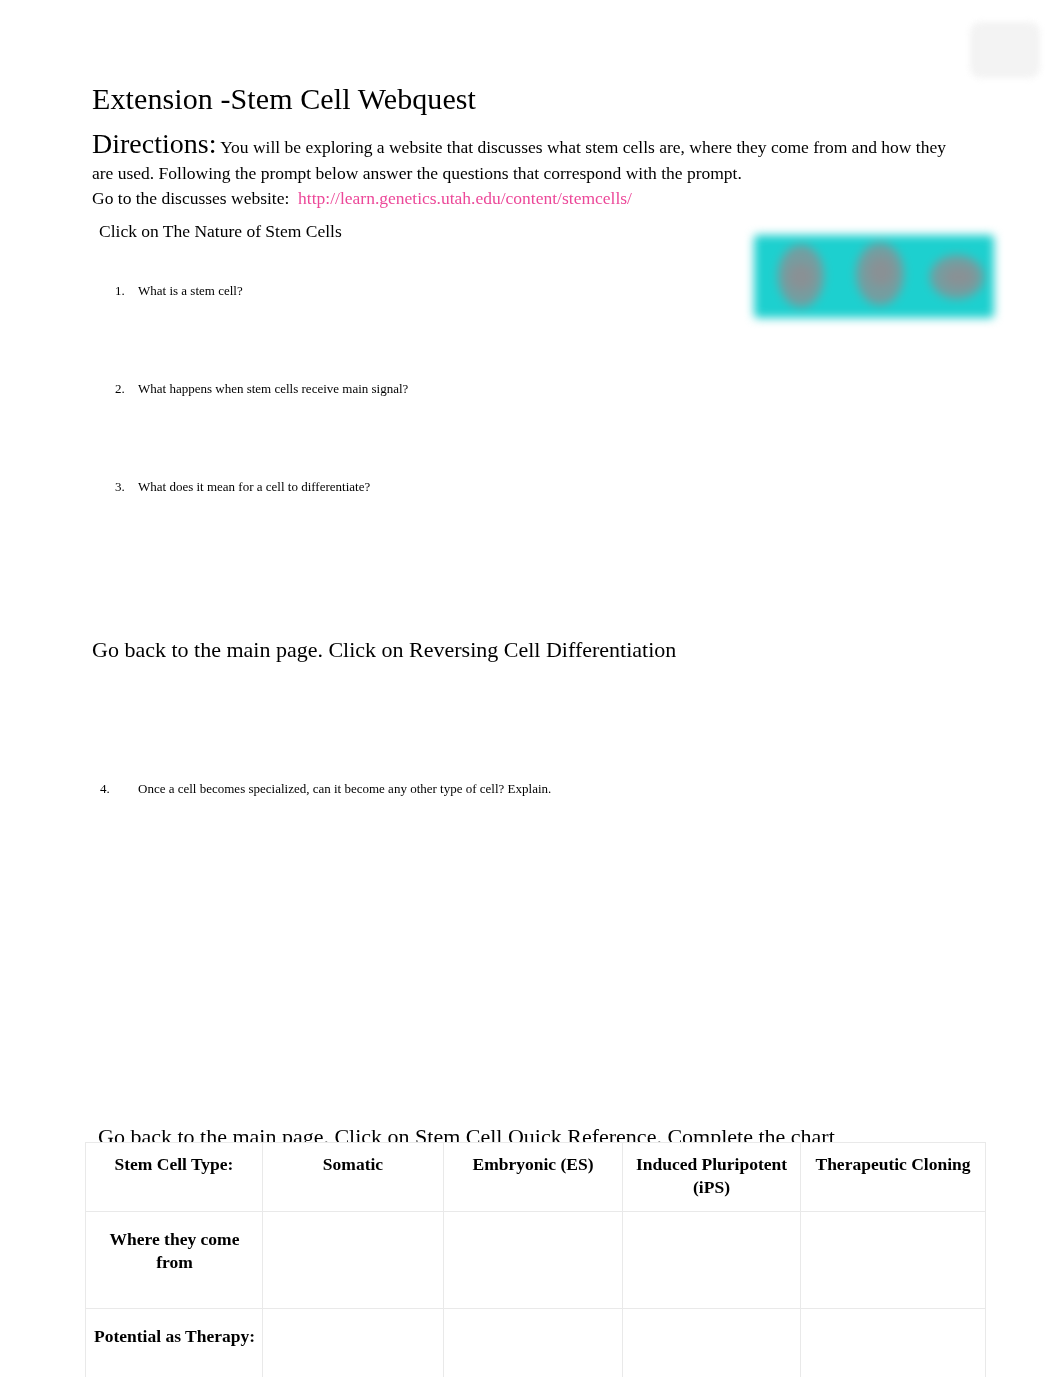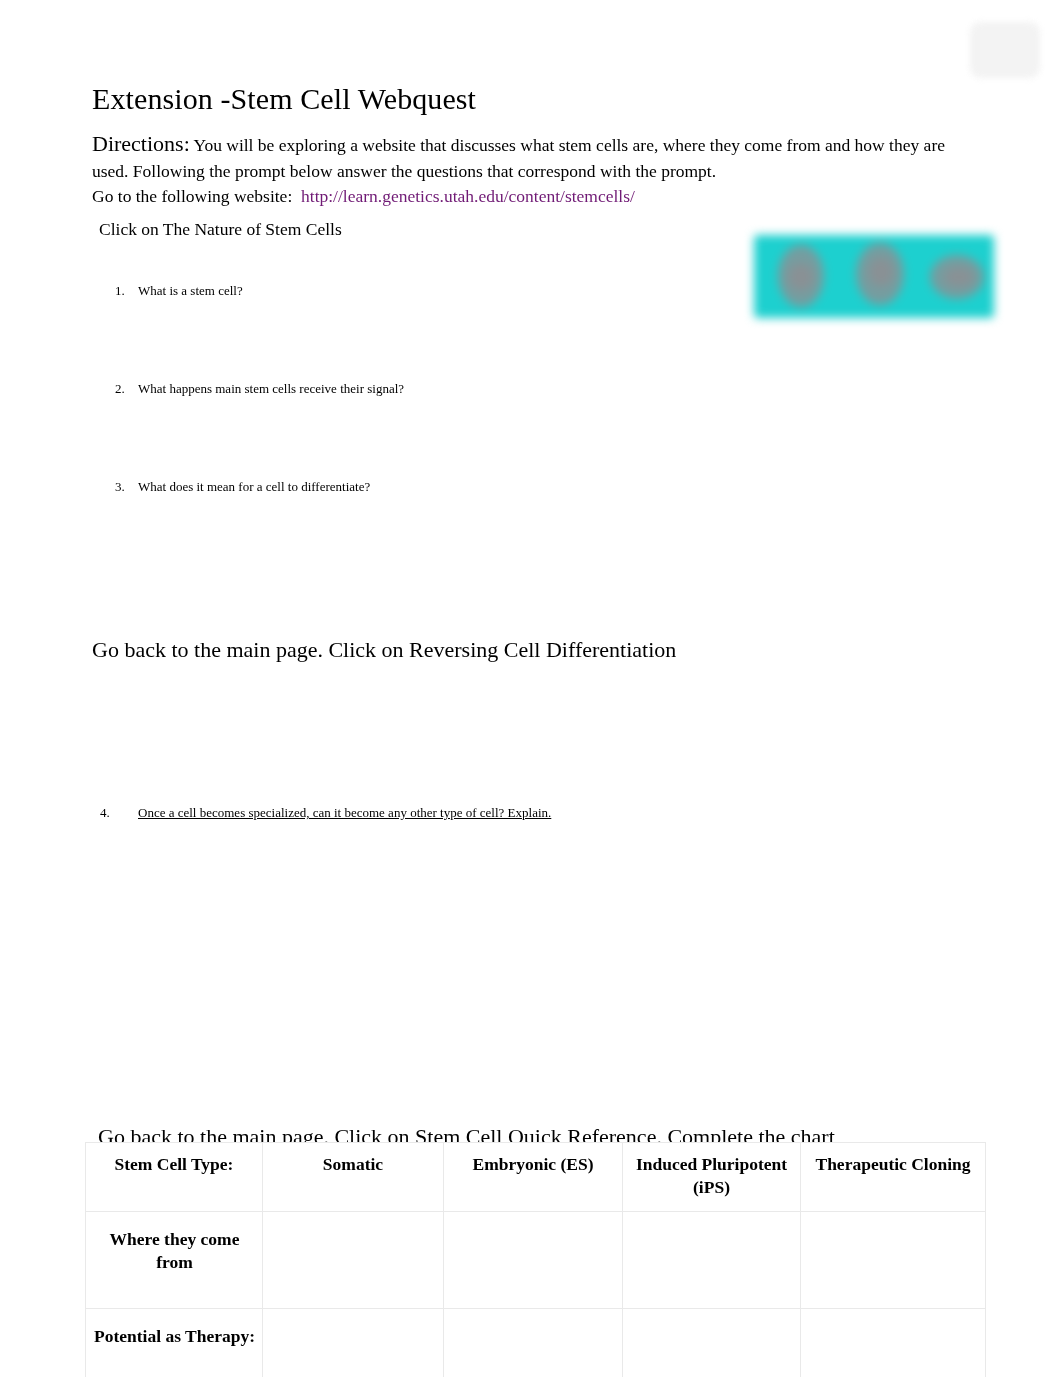--- a/index.html
+++ b/index.html
@@ -48,24 +48,24 @@
 
   .directions-block {
     position: absolute;
     left: 92px;
     top: 131px;
     width: 872px;
     font-size: 17.5px;
     line-height: 25.5px;
   }
   .directions-label {
-    font-size: 22px;
+    font-size: 28px;
   }
   .link {
-    color: #701a75;
+    color: #ec4899;
     text-decoration: none;
   }
   .site-line {
     margin-top: 0;
   }
 
   .cell-image {
     position: absolute;
     left: 748px;
     top: 227px;
@@ -104,25 +104,24 @@
     list-style-position: outside;
     font-size: 13px;
     line-height: 25px;
   }
   ol.questions li {
     padding-left: 10px;
   }
   ol.q-top { top: 278px; }
   ol.q-top li { margin-bottom: 73px; }
   ol.q-four {
-    top: 800px;
+    top: 776px;
     counter-reset: qnum 3;
     list-style: none;
     padding-left: 36px;
-    text-decoration: underline;
   }
   ol.q-four li { position: relative; }
   ol.q-four li::before {
     counter-increment: qnum;
     content: counter(qnum) ".";
     position: absolute;
     left: -28px;
     width: 24px;
     text-align: left;
   }
@@ -178,37 +177,37 @@
 <body>
 
 <div class="page">
 
   <div class="corner-mark"></div>
 
   <h1 class="doc-title">Extension -Stem Cell Webquest</h1>
 
   <div class="directions-block">
     <p style="margin:0;"><span class="directions-label">Directions:</span><span> You will be exploring a website that discusses what stem cells are, where they come from and how they are used. Following the prompt below answer the questions that correspond with the prompt.</span></p>
-    <p class="site-line" style="margin:0;"><span>Go to the following website:</span>&nbsp;&nbsp;<a class="link" href="#">http://learn.genetics.utah.edu/content/stemcells/</a></p>
+    <p class="site-line" style="margin:0;"><span>Go to the discusses website:</span>&nbsp;&nbsp;<a class="link" href="#">http://learn.genetics.utah.edu/content/stemcells/</a></p>
     <p style="margin:7px;">Click on The Nature of Stem Cells</p>
   </div>
 
   <div class="cell-image">
     <div class="bg"></div>
     <div class="blob blob-a"></div>
     <div class="blob blob-a2"></div>
     <div class="blob blob-b"></div>
     <div class="blob blob-b2"></div>
     <div class="blob blob-c"></div>
     <div class="blob blob-c2"></div>
   </div>
 
   <ol class="questions q-top">
     <li>What is a stem cell?</li>
-    <li>What happens main stem cells receive their signal?</li>
+    <li>What happens when stem cells receive main signal?</li>
     <li>What does it mean for a cell to differentiate?</li>
   </ol>
 
   <p class="para para-reversing">Go back to the main page. Click on Reversing Cell Differentiation</p>
 
   <ol class="questions q-four">
     <li>Once a cell becomes specialized, can it become any other type of cell? Explain.</li>
   </ol>
 
   <p class="para para-quickref">Go back to the main page. Click on Stem Cell Quick Reference.  Complete the chart</p>

